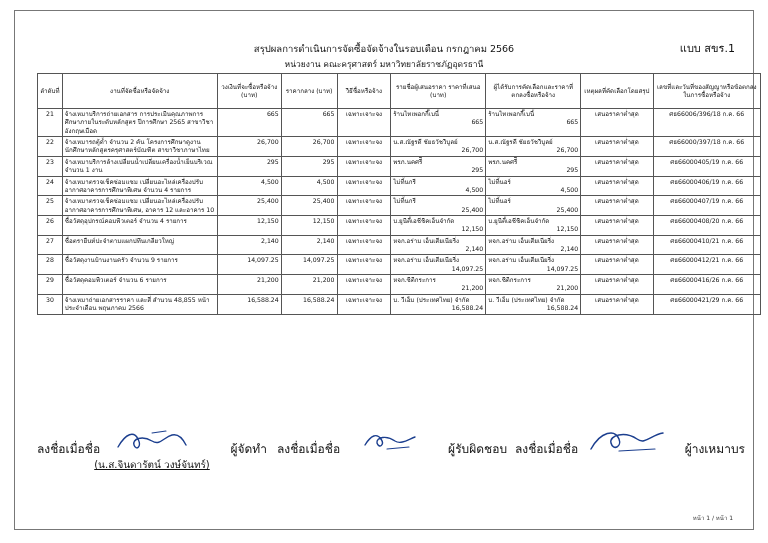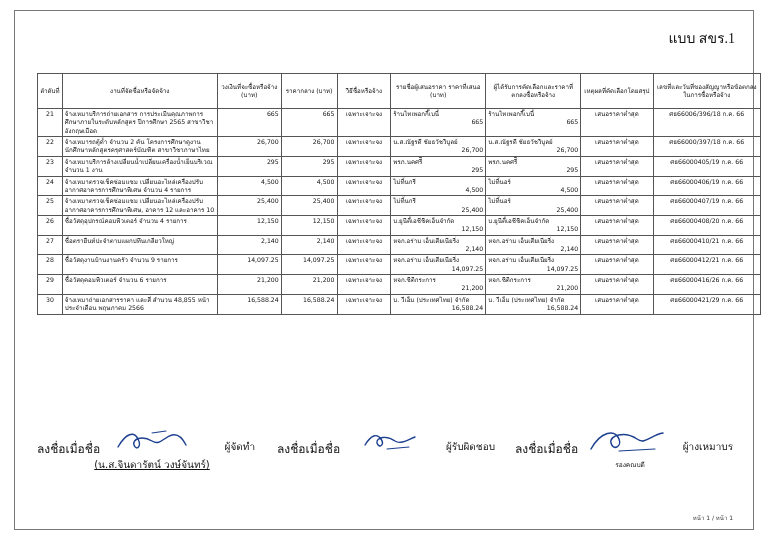--- a/index.html
+++ b/index.html
@@ -25,24 +25,23 @@
     top: 10px;
     width: 740px;
     height: 520px;
     border: 1px solid #777;
     background: #fff;
     box-sizing: border-box;
   }
   .form-code {
     position: absolute;
     right: 18px;
-    top: 16px;
-    font-size: 14px;
+    top: 28px;
+    font-size: 11px;
     color: #111;
-    font-family: Liberation Serif, serif;
   }
   .title {
     position: absolute;
     left: 0;
     right: 0;
     top: 30px;
     text-align: center;
     font-size: 9.5px;
     color: #111;
   }
@@ -112,23 +111,23 @@
   }
   .sig-block .lead {
     position: absolute;
     left: 0;
     top: 8px;
     font-size: 12px;
     white-space: nowrap;
   }
   .sig-block .trail {
     position: absolute;
-    right: 12px;
+    right: 0;
     top: 8px;
-    font-size: 10px;
+    font-size: 12px;
     white-space: nowrap;
   }
   .sig-mark {
     position: relative;
     height: 26px;
   }
   .sig-mark svg { position: absolute; left: 50%; top: -2px; transform: translateX(-50%); }
   .sig-name {
     margin-top: 0px;
     font-size: 10px;
@@ -151,20 +150,22 @@
     color: #333;
   }
 </style>
 </head>
 <body>
 
 <div class="page">
   <div class="sheet">
 
     <div class="form-code">แบบ สขร.1</div>
+    <div class="title">สรุปผลการดำเนินการจัดซื้อจัดจ้างในรอบเดือน  กรกฎาคม 2566</div>
+    <div class="subtitle">หน่วยงาน  คณะครุศาสตร์ มหาวิทยาลัยราชภัฏอุดรธานี</div>
 
     <table class="main">
       <colgroup>
         <col style="width:24px">
         <col style="width:150px">
         <col style="width:62px">
         <col style="width:54px">
         <col style="width:52px">
         <col style="width:92px">
         <col style="width:92px">
@@ -385,20 +386,19 @@
 
       <div class="sig-block b3">
         <span class="lead">ลงชื่อเมื่อชื่อ</span>
         <span class="trail">ผู้างเหมาบร</span>
         <div class="sig-mark">
           <svg width="90" height="26" viewBox="0 0 90 26">
             <path d="M6 20 C16 2, 30 0, 34 10 C37 18, 28 22, 26 14 C24 6, 40 2, 52 10 C60 16, 66 6, 78 4" fill="none" stroke="#1c3f8f" stroke-width="1.5" stroke-linecap="round"></path>
             <path d="M34 22 L70 20" fill="none" stroke="#1c3f8f" stroke-width="1.2" stroke-linecap="round"></path>
           </svg>
         </div>
-        <div class="sig-role">รองคณบดี</div>
       </div>
 
     </div>
 
     <div class="page-foot">หน้า 1 / หน้า 1</div>
   </div>
 </div>
 
 </body></html>

